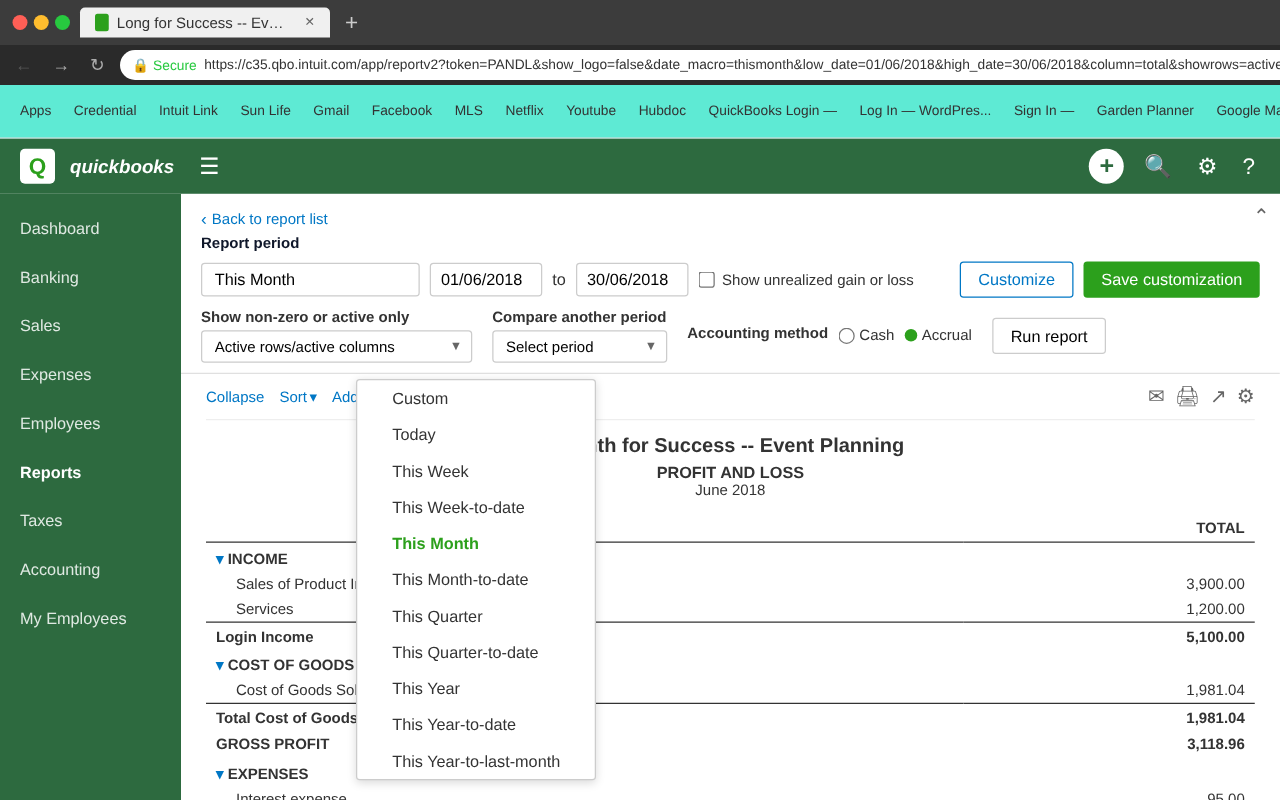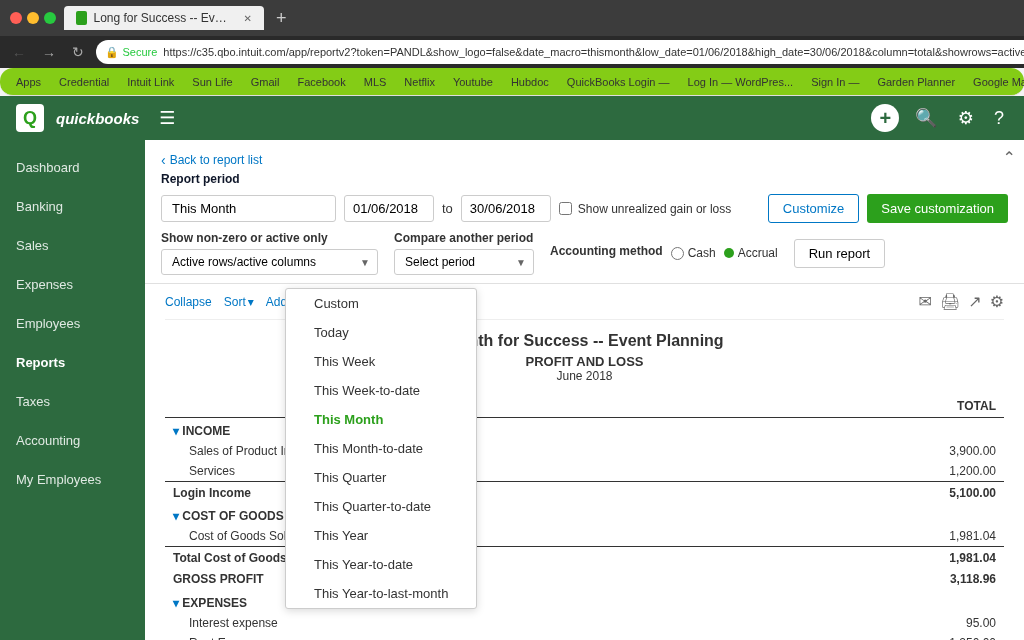--- a/index.html
+++ b/index.html
@@ -19,21 +19,21 @@
 
     
     .address-bar { background: #2a2a2a; height: 32px; display: flex; align-items: center; padding: 0 8px; gap: 8px; }
     .nav-btn { color: #aaa; font-size: 14px; cursor: pointer; padding: 2px 4px; }
     .nav-btn.disabled { color: #555; }
     .address-input { flex: 1; background: #fff; border: none; border-radius: 12px; padding: 3px 10px; font-size: 12px; display: flex; align-items: center; gap: 6px; height: 24px; }
     .secure-badge { color: #27c93f; font-size: 11px; display: flex; align-items: center; gap: 3px; }
     .address-text { color: #333; font-size: 11px; flex: 1; white-space: nowrap; overflow: hidden; text-overflow: ellipsis; }
 
     
-    .bookmarks-bar { background: #84cc16; height: 28px; display: flex; align-items: center; padding: 0 8px; gap: 2px; border-bottom: 1px solid #ddd; border-radius: 13px; }
+    .bookmarks-bar { background: #5eead4; height: 43px; display: flex; align-items: center; padding: 0 8px; gap: 2px; border-bottom: 1px solid #ddd; }
     .bookmark-item { display: flex; align-items: center; gap: 4px; padding: 2px 8px; border-radius: 3px; font-size: 11px; color: #333; cursor: pointer; white-space: nowrap; }
 
     
     .qb-topnav { background: #2d6a3f; height: 44px; display: flex; align-items: center; padding: 0 16px; gap: 12px; }
     .qb-logo-icon { width: 28px; height: 28px; background: #fff; border-radius: 4px; display: flex; align-items: center; justify-content: center; }
     .qb-logo-q { color: #2ca01c; font-size: 18px; font-weight: 900; }
     .qb-logo-text { color: white; font-size: 15px; font-style: italic; font-weight: bold; }
     .qb-hamburger { color: white; font-size: 18px; cursor: pointer; margin-left: 8px; }
     .qb-spacer { flex: 1; }
     .qb-icon-btn { color: white; font-size: 18px; cursor: pointer; padding: 4px; }

